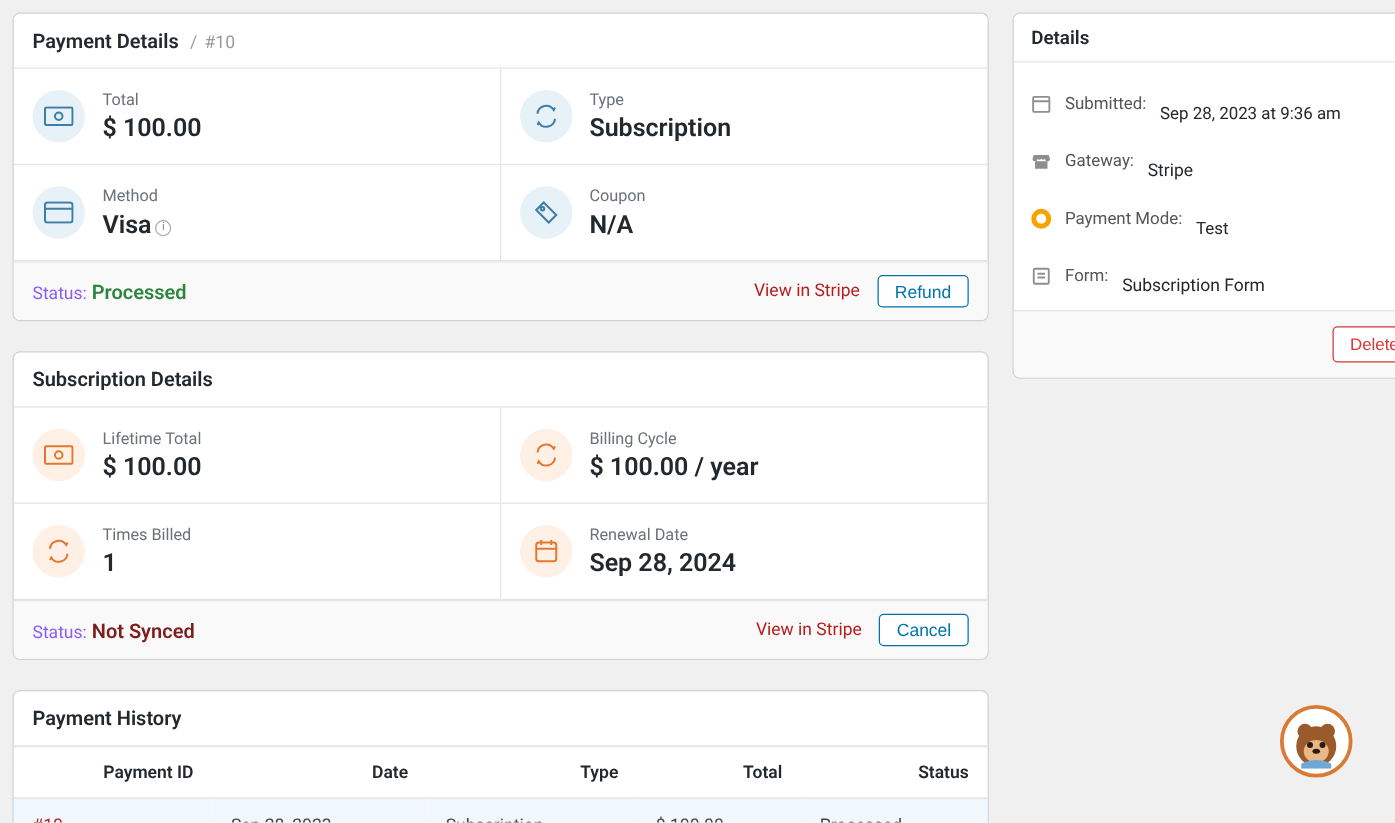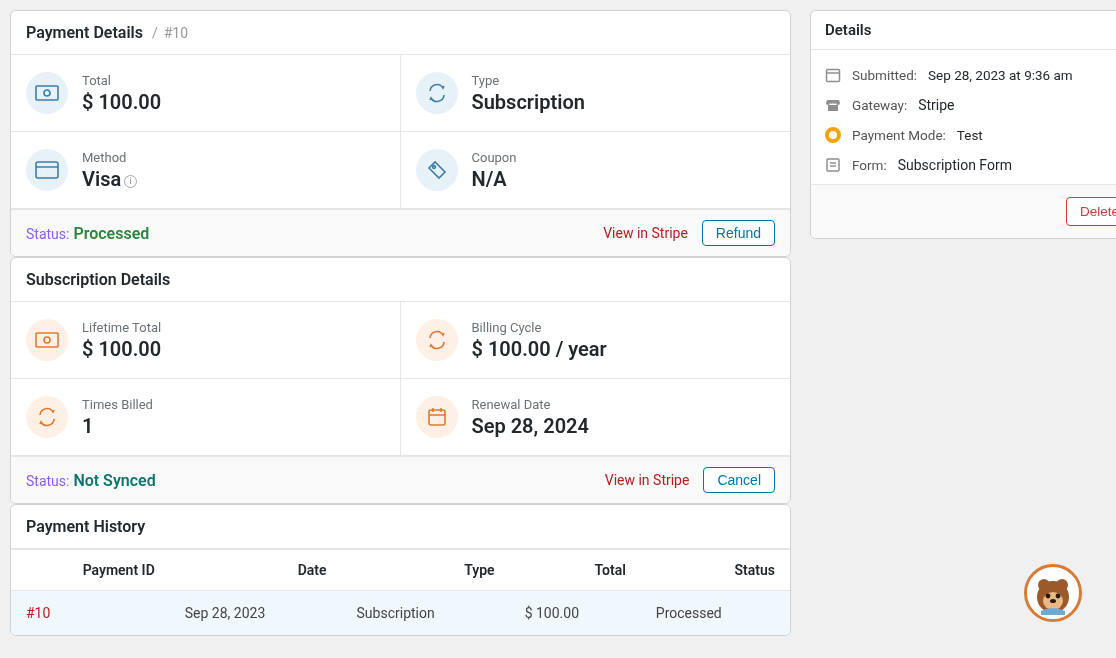--- a/index.html
+++ b/index.html
@@ -1,21 +1,21 @@
 <!DOCTYPE html>
 <html><head>
 <meta charset="utf-8">
 <style>
   * { box-sizing: border-box; }
   html, body { margin:0; padding:0; background:#f0f0f1; font-family: -apple-system, BlinkMacSystemFont, "Segoe UI", Roboto, Helvetica, Arial, sans-serif; color:#3c434a; }
   .wrap { width:1116px; height:658px; background:#f0f0f1; position:relative; }
   .main-col { position:absolute; left:10px; top:10px; width:781px; }
   .side-col { position:absolute; left:810px; top:10px; width:338px; }
 
-  .card { background:#fff; border:1px solid #d1d1d1; border-radius:6px; overflow:hidden; }
+  .card { background:#fff; border:1px solid #d1d1d1; border-radius:6px; margin-bottom:24px; overflow:hidden; }
   .card-header { padding:12px 15px; border-bottom:1px solid #e5e5e5; }
   .card-header .title { font-weight:600; color:#23282d; font-size:16px; }
   .crumb-slash { color:#9a9a9a; font-weight:400; margin:0 2px 0 5px; font-size:14px;}
   .crumb-id { color:#9a9a9a; font-weight:400; font-size:14px;}
 
   .grid2 { display:flex; flex-wrap:wrap; }
   .cell { width:50%; border-right:1px solid #e5e5e5; border-bottom:1px solid #e5e5e5; display:flex; align-items:center; padding:17px 15px; gap:14px; }
   .cell:nth-child(2n) { border-right:none; } 
   .iconcirc { width:42px; height:42px; border-radius:50%; display:flex; align-items:center; justify-content:center; flex-shrink:0; }
   .iconcirc.blue { background:#e7f1f8; }
@@ -24,38 +24,38 @@
   .iconcirc.orange svg { stroke:#e27730; fill:none; }
   .cell-texts { display:flex; flex-direction:column; gap:2px; }
   .cell-label { font-size:13px; color:#6b7177; }
   .cell-value { font-size:20px; font-weight:600; color:#23282d; line-height:1.2; }
   .infoic { display:inline-block; width:13px; height:13px; border:1px solid #a9a9a9; border-radius:50%; font-size:9px; color:#8a8a8a; text-align:center; line-height:11px; vertical-align:2px; margin-left:3px; font-weight:400;}
 
   .card-footer { background:#f9f9f9; border-top:1px solid #e5e5e5; display:flex; align-items:center; justify-content:space-between; padding:10px 15px; }
   .status-label { font-size:14px; color:#8b5cf6; }
   .status-val { font-weight:600; }
   .status-val.green { color:#2e8540; }
-  .status-val.grey { color:#0f766e; }
+  .status-val.grey { color:#7f1d1d; }
   .footer-right { display:flex; align-items:center; gap:14px; }
   .link { color:#b91c1c; text-decoration:none; font-size:14px; cursor:pointer; }
   .btn-outline { border:1px solid #0073aa; color:#0073aa; background:#fff; border-radius:4px; padding:4px 13px; font-size:14px; cursor:pointer; }
 
   
   .tbl { width:100%; border-collapse:collapse; }
   .tbl th { text-align:right; font-weight:600; font-size:14px; color:#23282d; padding:12px 15px; background:#fff; border-top:1px solid #e5e5e5; border-bottom:1px solid #e5e5e5;}
   .tbl td { padding:14px 15px; font-size:14px; background:#f0f7fd; color:#444;}
   .tbl td .link { font-weight:400; }
 
   
   .side-card { background:#fff; border:1px solid #d1d1d1; border-radius:6px; overflow:hidden; }
   .side-header { padding:10px 14px; border-bottom:1px solid #e5e5e5; font-weight:600; color:#23282d; font-size:15px; }
   .side-body { padding:10px 14px 4px; }
   .drow { display:flex; align-items:center; gap:9px; padding:7px 0; font-size:13.5px; color:#555; }
   .drow .dicon { width:18px; flex-shrink:0; color:#8f8f8f; display:flex; align-items:center; }
-  .drow .dval { color:#23282d; margin-left:2px;}
+  .drow .dval { color:#23282d; margin-left:2px;margin-top:16px;}
   .ring { width:16px; height:16px; border:4px solid #f6a300; border-radius:50%; }
   .side-footer { border-top:1px solid #e5e5e5; background:#f9f9f9; padding:12px 14px; text-align:right;text-decoration:underline; }
   .btn-danger { border:1px solid #d63638; color:#d63638; background:#fff; border-radius:4px; padding:6px 13px; font-size:13.5px; cursor:pointer; }
 
   
   .bubble { position:absolute; right:34px; bottom:36px; width:58px; height:58px; border-radius:50%; border:3px solid #d97b34; background:#fff; display:flex; align-items:center; justify-content:center; overflow:hidden;}
 </style>
 </head>
 <body>
 <div class="wrap">

